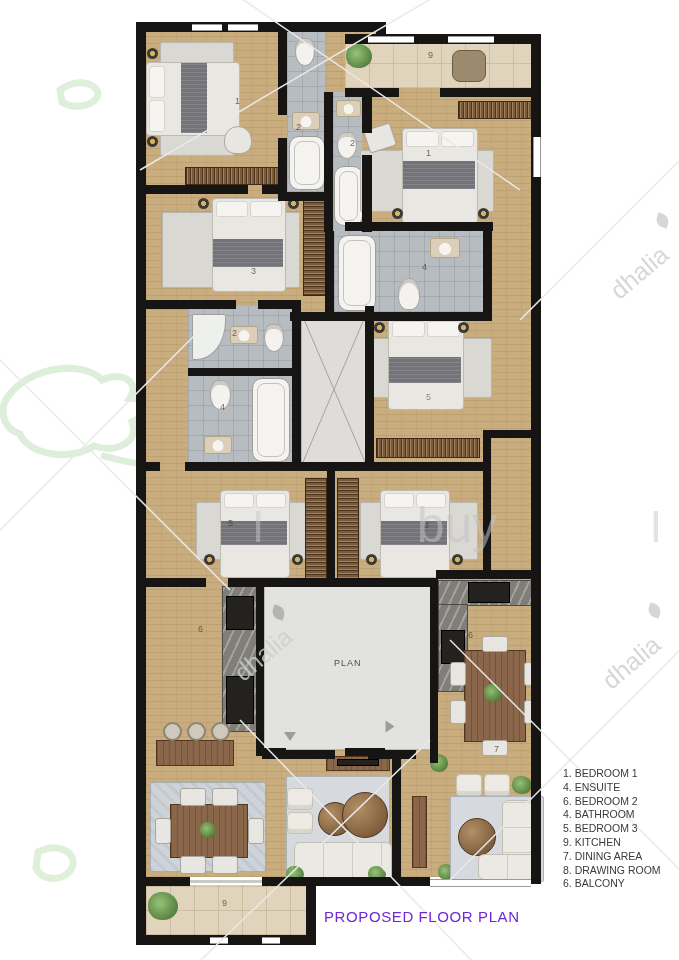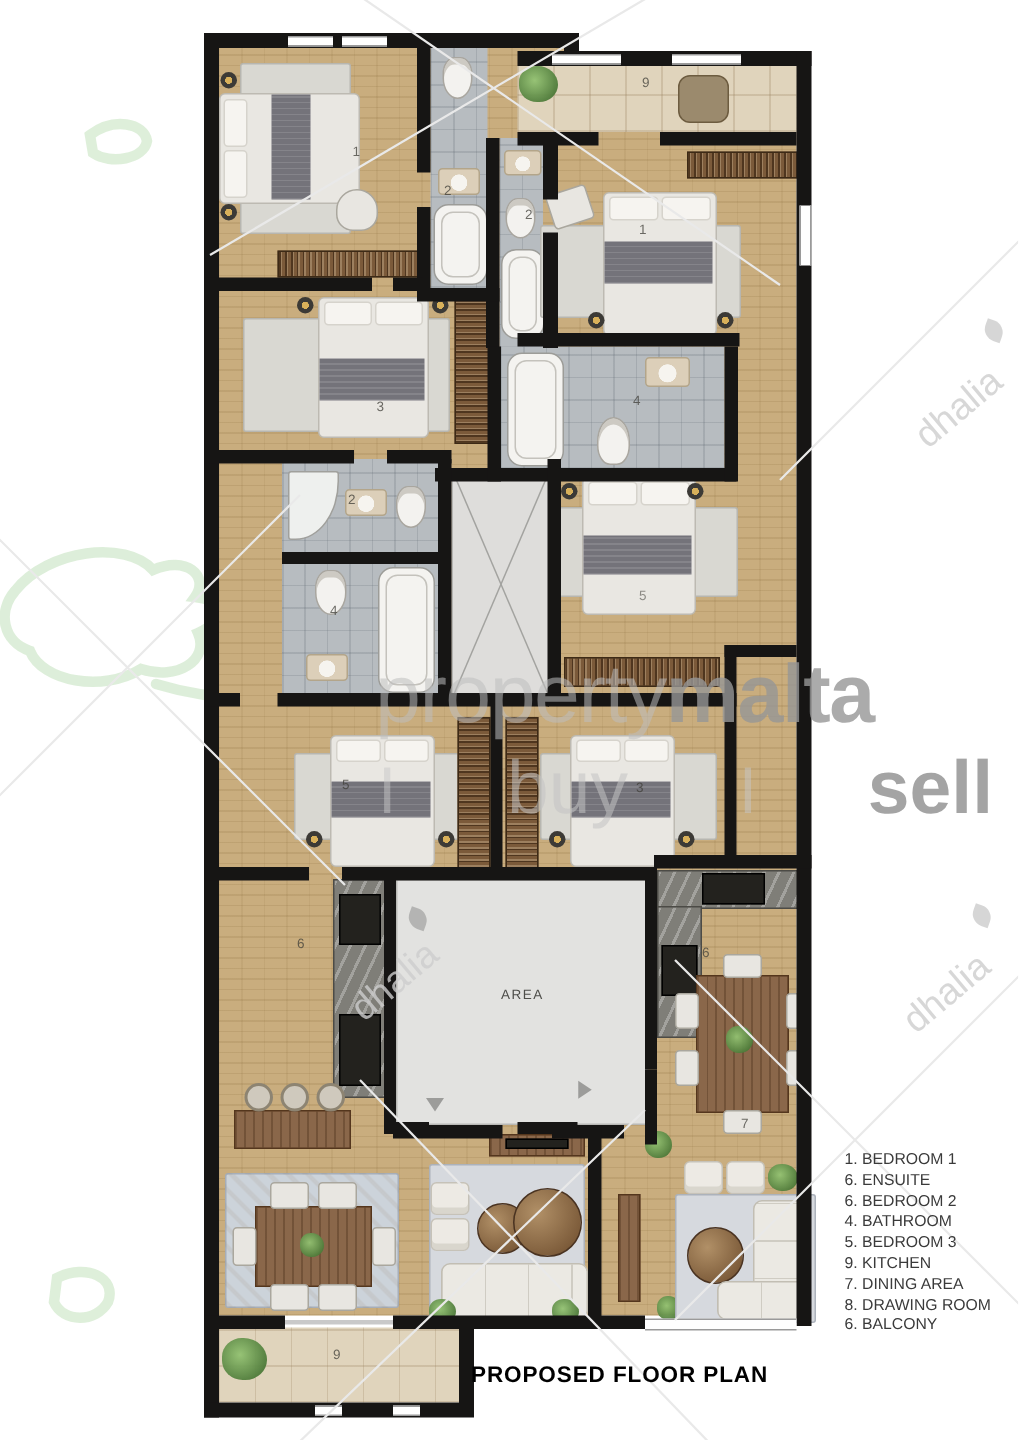--- a/index.html
+++ b/index.html
@@ -59,21 +59,21 @@
   .plant{position:absolute;border-radius:46% 54% 50% 48%;
     background:radial-gradient(circle at 40% 40%, #93c272, #4d7a39 75%);opacity:.95;z-index:3;}
   .lamp{position:absolute;width:11px;height:11px;border-radius:50%;
     background:radial-gradient(circle, #d8b05a 0 30%, #3c3a36 32%);z-index:3;}
   .tri{position:absolute;width:0;height:0;border-left:6px solid transparent;border-right:6px solid transparent;
     border-top:9px solid #9c9c9a;z-index:3;}
   
   .num{position:absolute;font-size:9px;color:#3f3e38;z-index:6;opacity:.75;}
   .liftlbl{position:absolute;font-size:9px;letter-spacing:1px;color:#4e4e4a;z-index:6;}
   .legend{position:absolute;left:563px;top:767px;font-size:10.5px;line-height:13.8px;color:#3a3a3a;z-index:8;}
-  .title{position:absolute;left:314px;top:908px;font-size:15px;letter-spacing:.6px;color:#000000;z-index:8;font-weight:bold;}
+  .title{position:absolute;left:324px;top:908px;font-size:15px;letter-spacing:.6px;color:#6d28d9;z-index:8;}
   
   .wm-brand{position:absolute;left:250px;top:430px;font-size:55px;font-weight:bold;letter-spacing:-1px;
     white-space:nowrap;z-index:7;pointer-events:none;}
   .wm-brand .lt{color:rgba(190,190,190,.55);font-weight:normal;}
   .wm-brand .bd{color:rgba(150,150,150,.8);}
   .wm-tag{position:absolute;left:252px;top:496px;width:410px;display:flex;justify-content:space-between;
     align-items:baseline;font-size:50px;z-index:7;pointer-events:none;}
   .wm-tag .w{color:rgba(195,195,195,.55);}
   .wm-tag .sep{color:rgba(200,200,200,.5);font-size:44px;}
   .wm-tag .strong{color:rgba(148,148,148,.85);font-weight:bold;}
@@ -111,21 +111,21 @@
   <div class="bath" style="left:188px;top:306px;width:104px;height:160px;"></div>
 
   <div class="void" style="left:301px;top:315px;width:64px;height:147px;">
     <svg width="64" height="147">
       <line x1="1" y1="1" x2="63" y2="146" stroke="#a3a3a0" stroke-width="1"></line>
       <line x1="63" y1="1" x2="1" y2="146" stroke="#a3a3a0" stroke-width="1"></line>
     </svg>
   </div>
 
   <div class="lift" style="left:264px;top:586px;width:166px;height:162px;"></div>
-  <div class="liftlbl" style="left:334px;top:658px;">AREA</div>
+  <div class="liftlbl" style="left:334px;top:658px;">PLAN</div>
   <div class="tri" style="left:284px;top:732px;"></div>
   <div class="tri" style="left:384px;top:722px;transform:rotate(-90deg);"></div>
 
   <div class="rug" style="left:160px;top:42px;width:72px;height:112px;"></div>
   <div class="bed" style="left:146px;top:62px;width:92px;height:72px;">
     <div class="p" style="left:2px;top:3px;width:14px;height:30px;"></div>
     <div class="p" style="left:2px;top:37px;width:14px;height:30px;"></div>
     <div class="band" style="left:34px;top:0;width:26px;height:70px;"></div>
   </div>
   <div class="lamp" style="left:147px;top:48px;"></div>
@@ -352,40 +352,36 @@
       <line x1="-30" y1="560" x2="200" y2="330"></line>
       <line x1="-30" y1="330" x2="230" y2="590"></line>
       <line x1="180" y1="980" x2="430" y2="740"></line>
       <line x1="240" y1="720" x2="500" y2="990"></line>
       <line x1="450" y1="640" x2="690" y2="880"></line>
       <line x1="450" y1="880" x2="690" y2="640"></line>
       <line x1="520" y1="320" x2="690" y2="150"></line>
     </g>
   </svg>
 
-  <div class="wm-brand">
-    <span class="lt">property</span><span class="bd">malta</span>
-  </div>
   <div class="wm-tag">
     <span class="sep">I</span>
     <span class="w">buy</span>
     <span class="sep">I</span>
-    <span class="w strong">sell</span>
   </div>
 
   <div class="dhalia" style="left:606px;top:258px;">dhalia</div>
   <div class="leaf" style="left:656px;top:214px;"></div>
   <div class="dhalia" style="left:598px;top:648px;">dhalia</div>
   <div class="leaf" style="left:648px;top:604px;"></div>
   <div class="dhalia" style="left:230px;top:640px;">dhalia</div>
   <div class="leaf" style="left:272px;top:606px;background:rgba(150,150,148,.6);"></div>
 
   <div class="legend">
     <div>1. BEDROOM 1</div>
-    <div>6. ENSUITE</div>
+    <div>4. ENSUITE</div>
     <div>6. BEDROOM 2</div>
     <div>4. BATHROOM</div>
     <div>5. BEDROOM 3</div>
     <div>9. KITCHEN</div>
     <div>7. DINING AREA</div>
     <div>8. DRAWING ROOM</div>
     <div>6. BALCONY</div>
   </div>
 
   <div class="title">PROPOSED FLOOR PLAN</div>

